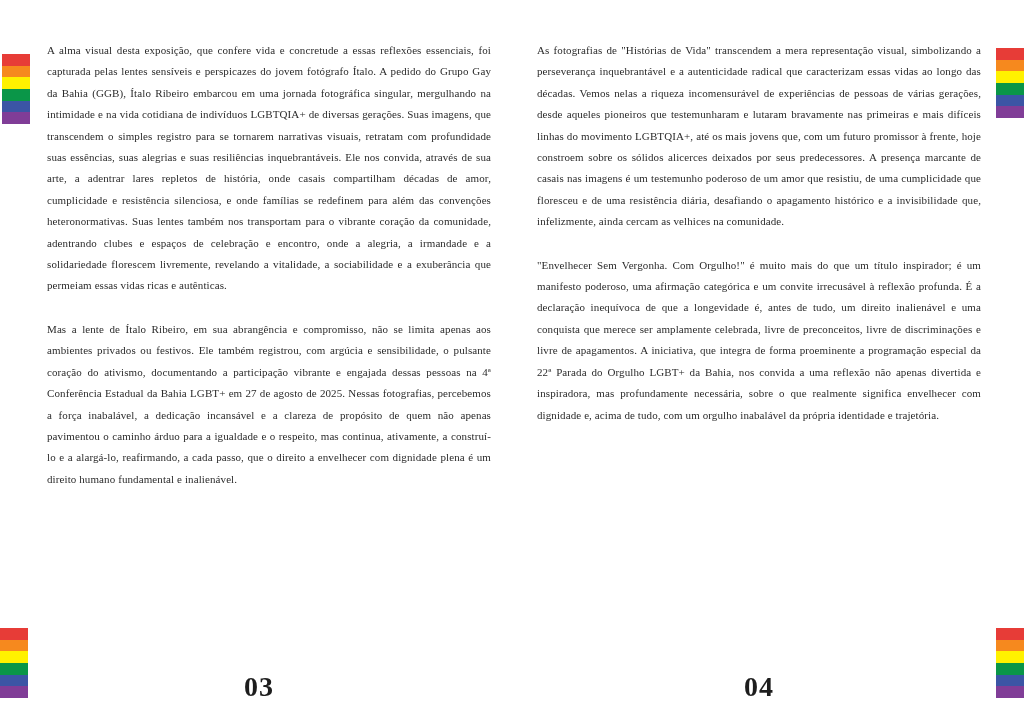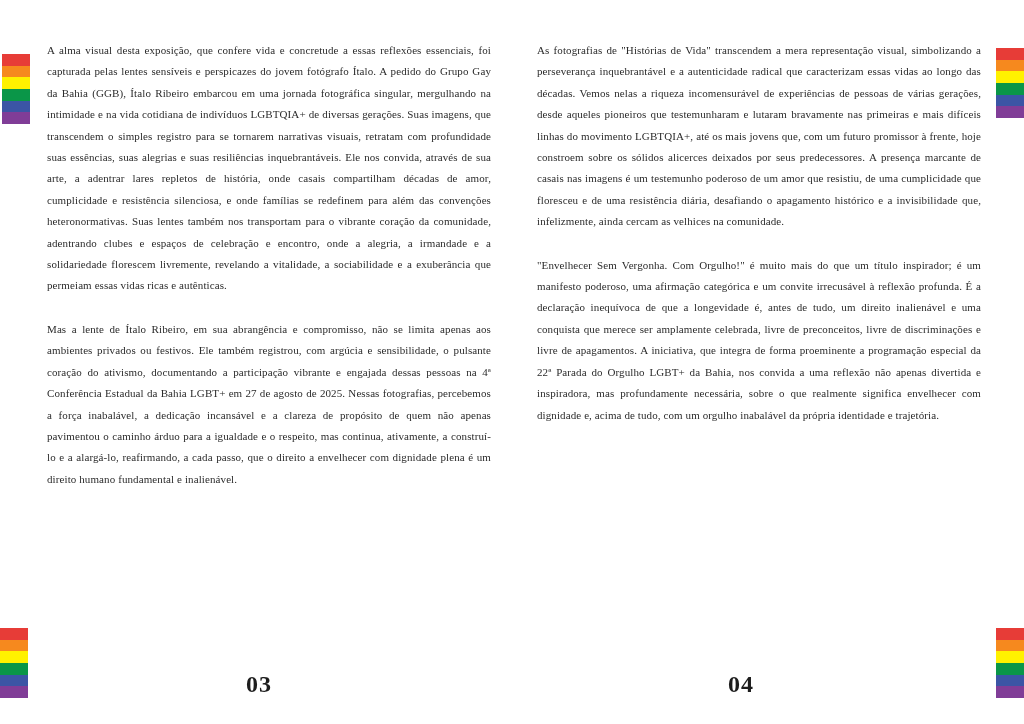--- a/index.html
+++ b/index.html
@@ -30,27 +30,27 @@
   .page-column.left  { left: 47px;  }
   .page-column.right { left: 537px; }
   .page-column p {
     margin: 0 0 22px 0;
   }
   .page-number {
     position: absolute;
     top: 671px;
     width: 444px;
     text-align: center;
-    font-size: 24px;
+    font-size: 28px;
     font-weight: bold;
     color: #1d1d1d;
     letter-spacing: 1px;
   }
   .page-number.left  { left: 37px;  }
-  .page-number.right { left: 519px; }
+  .page-number.right { left: 537px; }
   .flag {
     position: absolute;
     width: 28px;
     height: 70px;
     display: flex;
     flex-direction: column;
   }
   .flag .stripe {
     flex: 1 1 auto;
   }

